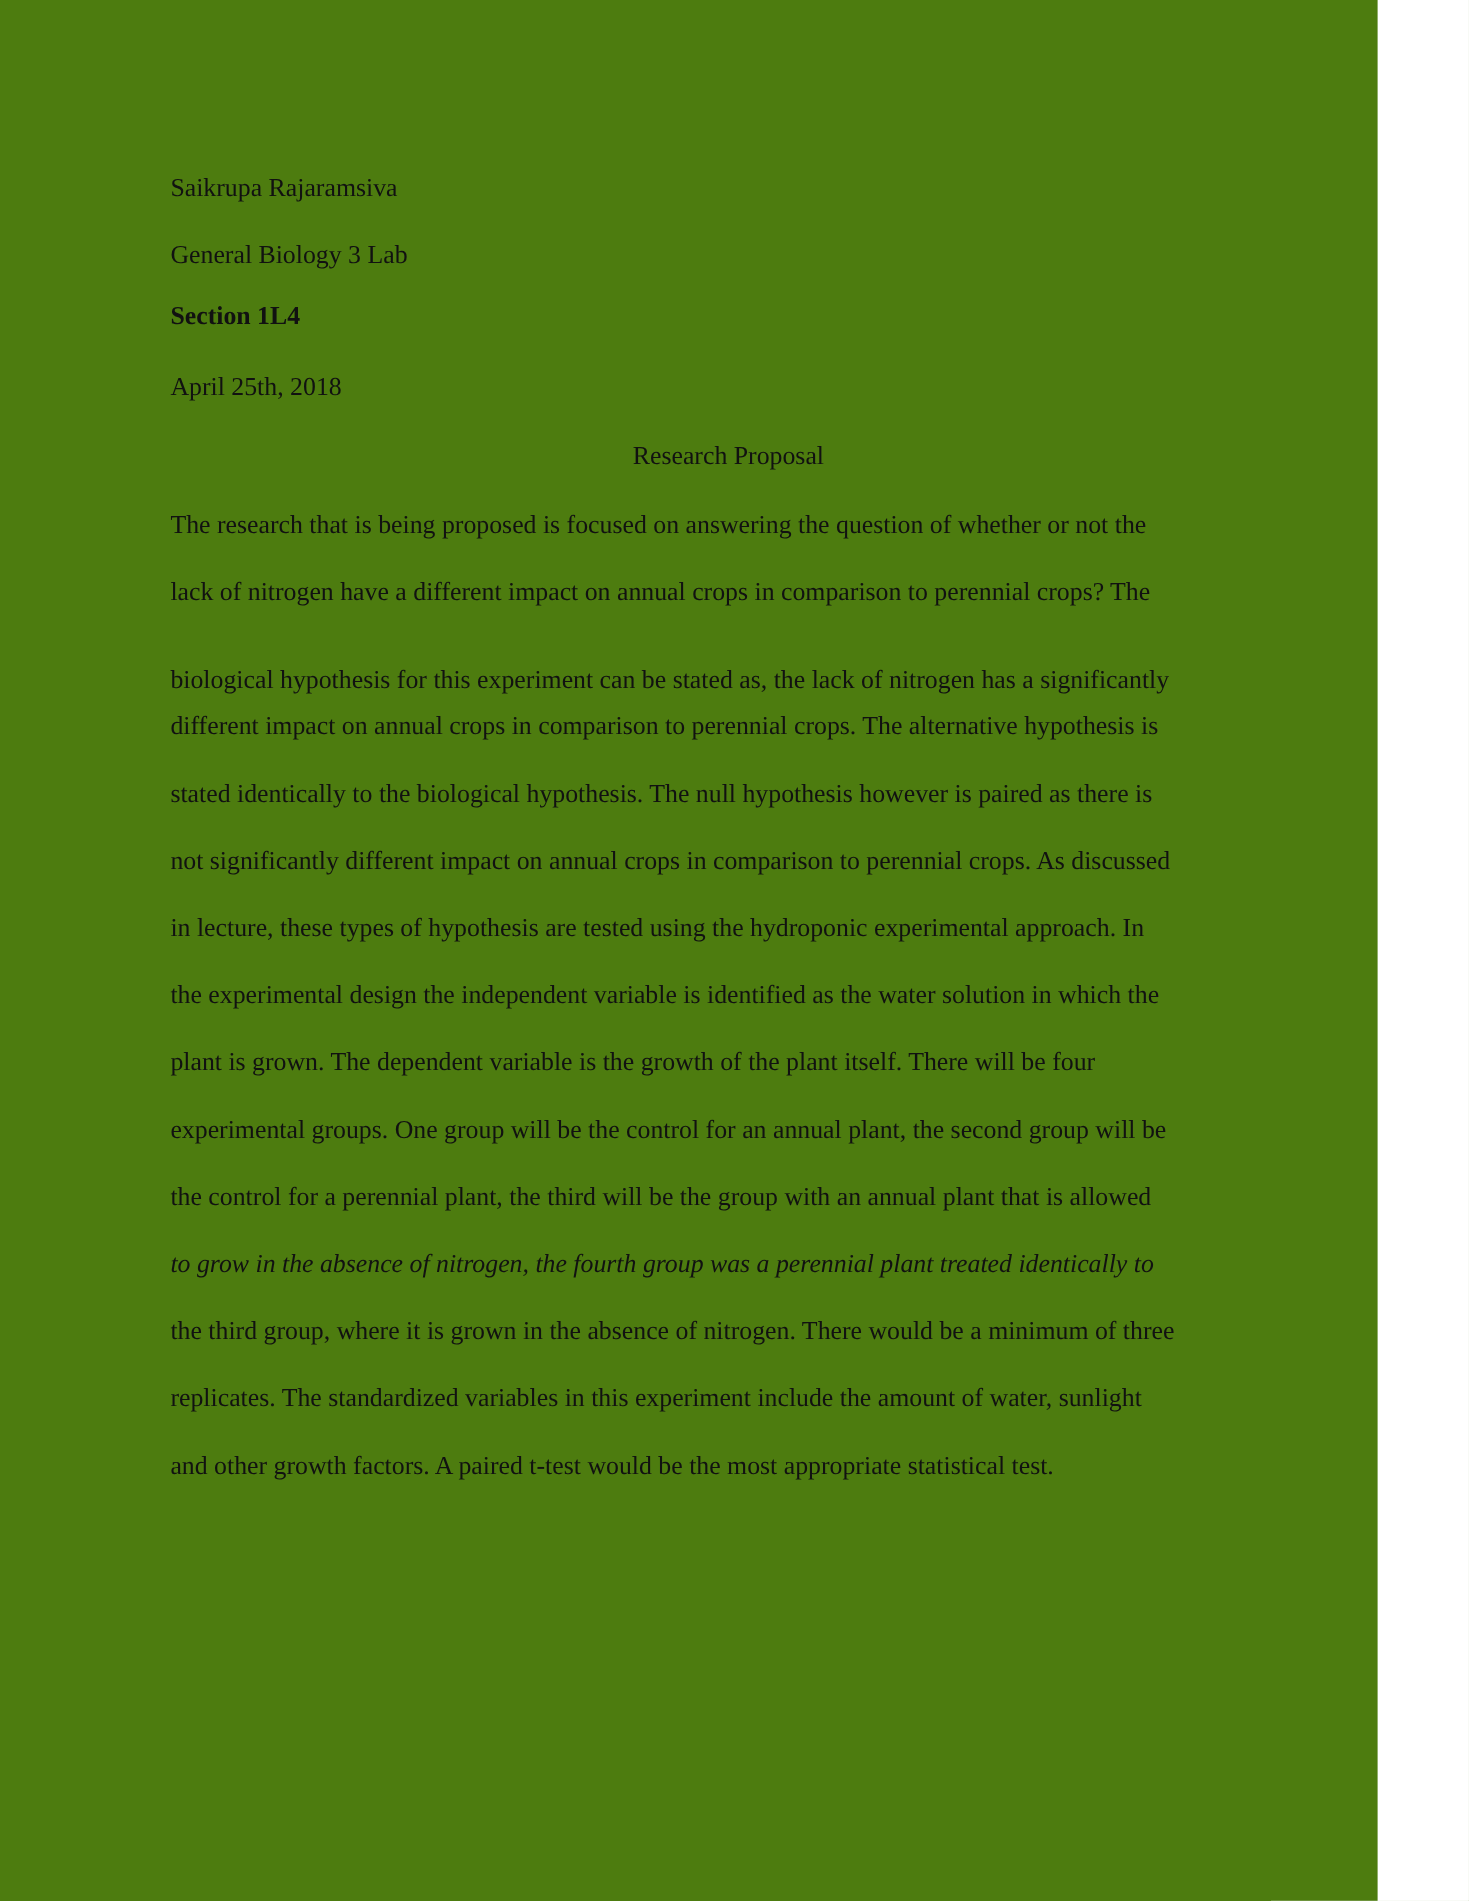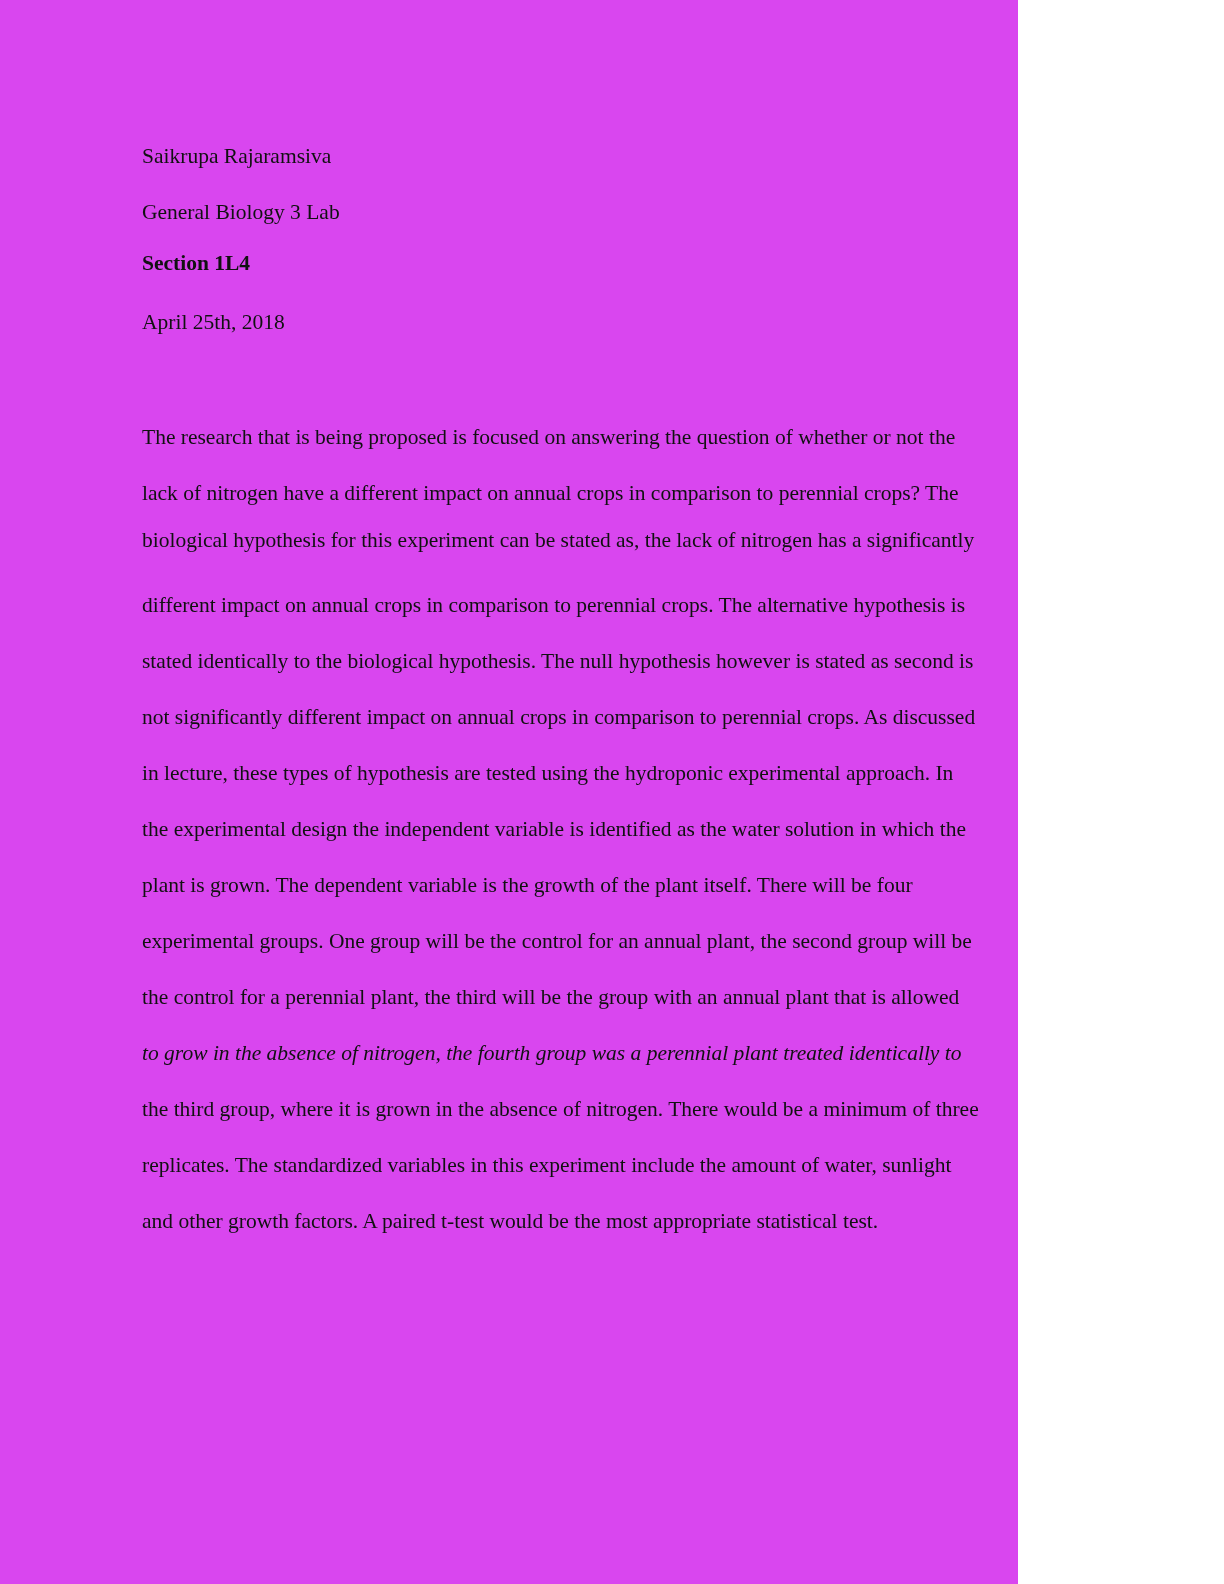--- a/index.html
+++ b/index.html
@@ -11,23 +11,23 @@
       width: 1224px;
       height: 1584px;
       position: relative;
       overflow: hidden;
       font-family: "Liberation Serif", "DejaVu Serif", serif;
       color: #111111;
     }
     .page {
       position: absolute;
       left: 0; top: 0;
-      width: 1018px;
+      width: 1148px;
       height: 1584px;
-      background: #d946ef;
+      background: #4d7c0f;
     }
     .line {
       position: absolute;
       left: 142px;
       font-size: 21.5px;
       line-height: 28px;
       white-space: nowrap;
     }
     .title {
       position: absolute;
@@ -42,27 +42,28 @@
 </head>
 <body>
 
 <div class="page">
 
   <div class="line" style="top:142px;">Saikrupa Rajaramsiva</div>
   <div class="line" style="top:198px;">General Biology 3 Lab</div>
   <div class="line" style="top:249px;font-weight:bold;">Section 1L4</div>
   <div class="line" style="top:308px;">April 25th, 2018</div>
 
+  <div class="title" style="top:366px;">Research Proposal</div>
 
   <div>
     <div class="line" style="top:423px;">The research that is being proposed is focused on answering the question of whether or not the</div>
     <div class="line" style="top:479px;">lack of nitrogen have a different impact on annual crops in comparison to perennial crops? The</div>
-    <div class="line" style="top:526px;text-align:center;">biological hypothesis for this experiment can be stated as, the lack of nitrogen has a significantly</div>
+    <div class="line" style="top:552px;text-align:center;">biological hypothesis for this experiment can be stated as, the lack of nitrogen has a significantly</div>
     <div class="line" style="top:591px;">different impact on annual crops in comparison to perennial crops. The alternative hypothesis is</div>
-    <div class="line" style="top:647px;">stated identically to the biological hypothesis. The null hypothesis however is stated as second is</div>
+    <div class="line" style="top:647px;">stated identically to the biological hypothesis. The null hypothesis however is paired as there is</div>
     <div class="line" style="top:703px;">not significantly different impact on annual crops in comparison to perennial crops. As discussed</div>
     <div class="line" style="top:759px;">in lecture, these types of hypothesis are tested using the hydroponic experimental approach. In</div>
     <div class="line" style="top:815px;">the experimental design the independent variable is identified as the water solution in which the</div>
     <div class="line" style="top:871px;">plant is grown. The dependent variable is the growth of the plant itself. There will be four</div>
     <div class="line" style="top:927px;">experimental groups. One group will be the control for an annual plant, the second group will be</div>
     <div class="line" style="top:983px;">the control for a perennial plant, the third will be the group with an annual plant that is allowed</div>
     <div class="line" style="top:1039px;font-style:italic;">to grow in the absence of nitrogen, the fourth group was a perennial plant treated identically to</div>
     <div class="line" style="top:1095px;">the third group, where it is grown in the absence of nitrogen. There would be a minimum of three</div>
     <div class="line" style="top:1151px;text-align:right;">replicates. The standardized variables in this experiment include the amount of water, sunlight</div>
     <div class="line" style="top:1207px;">and other growth factors. A paired t-test would be the most appropriate statistical test.</div>

